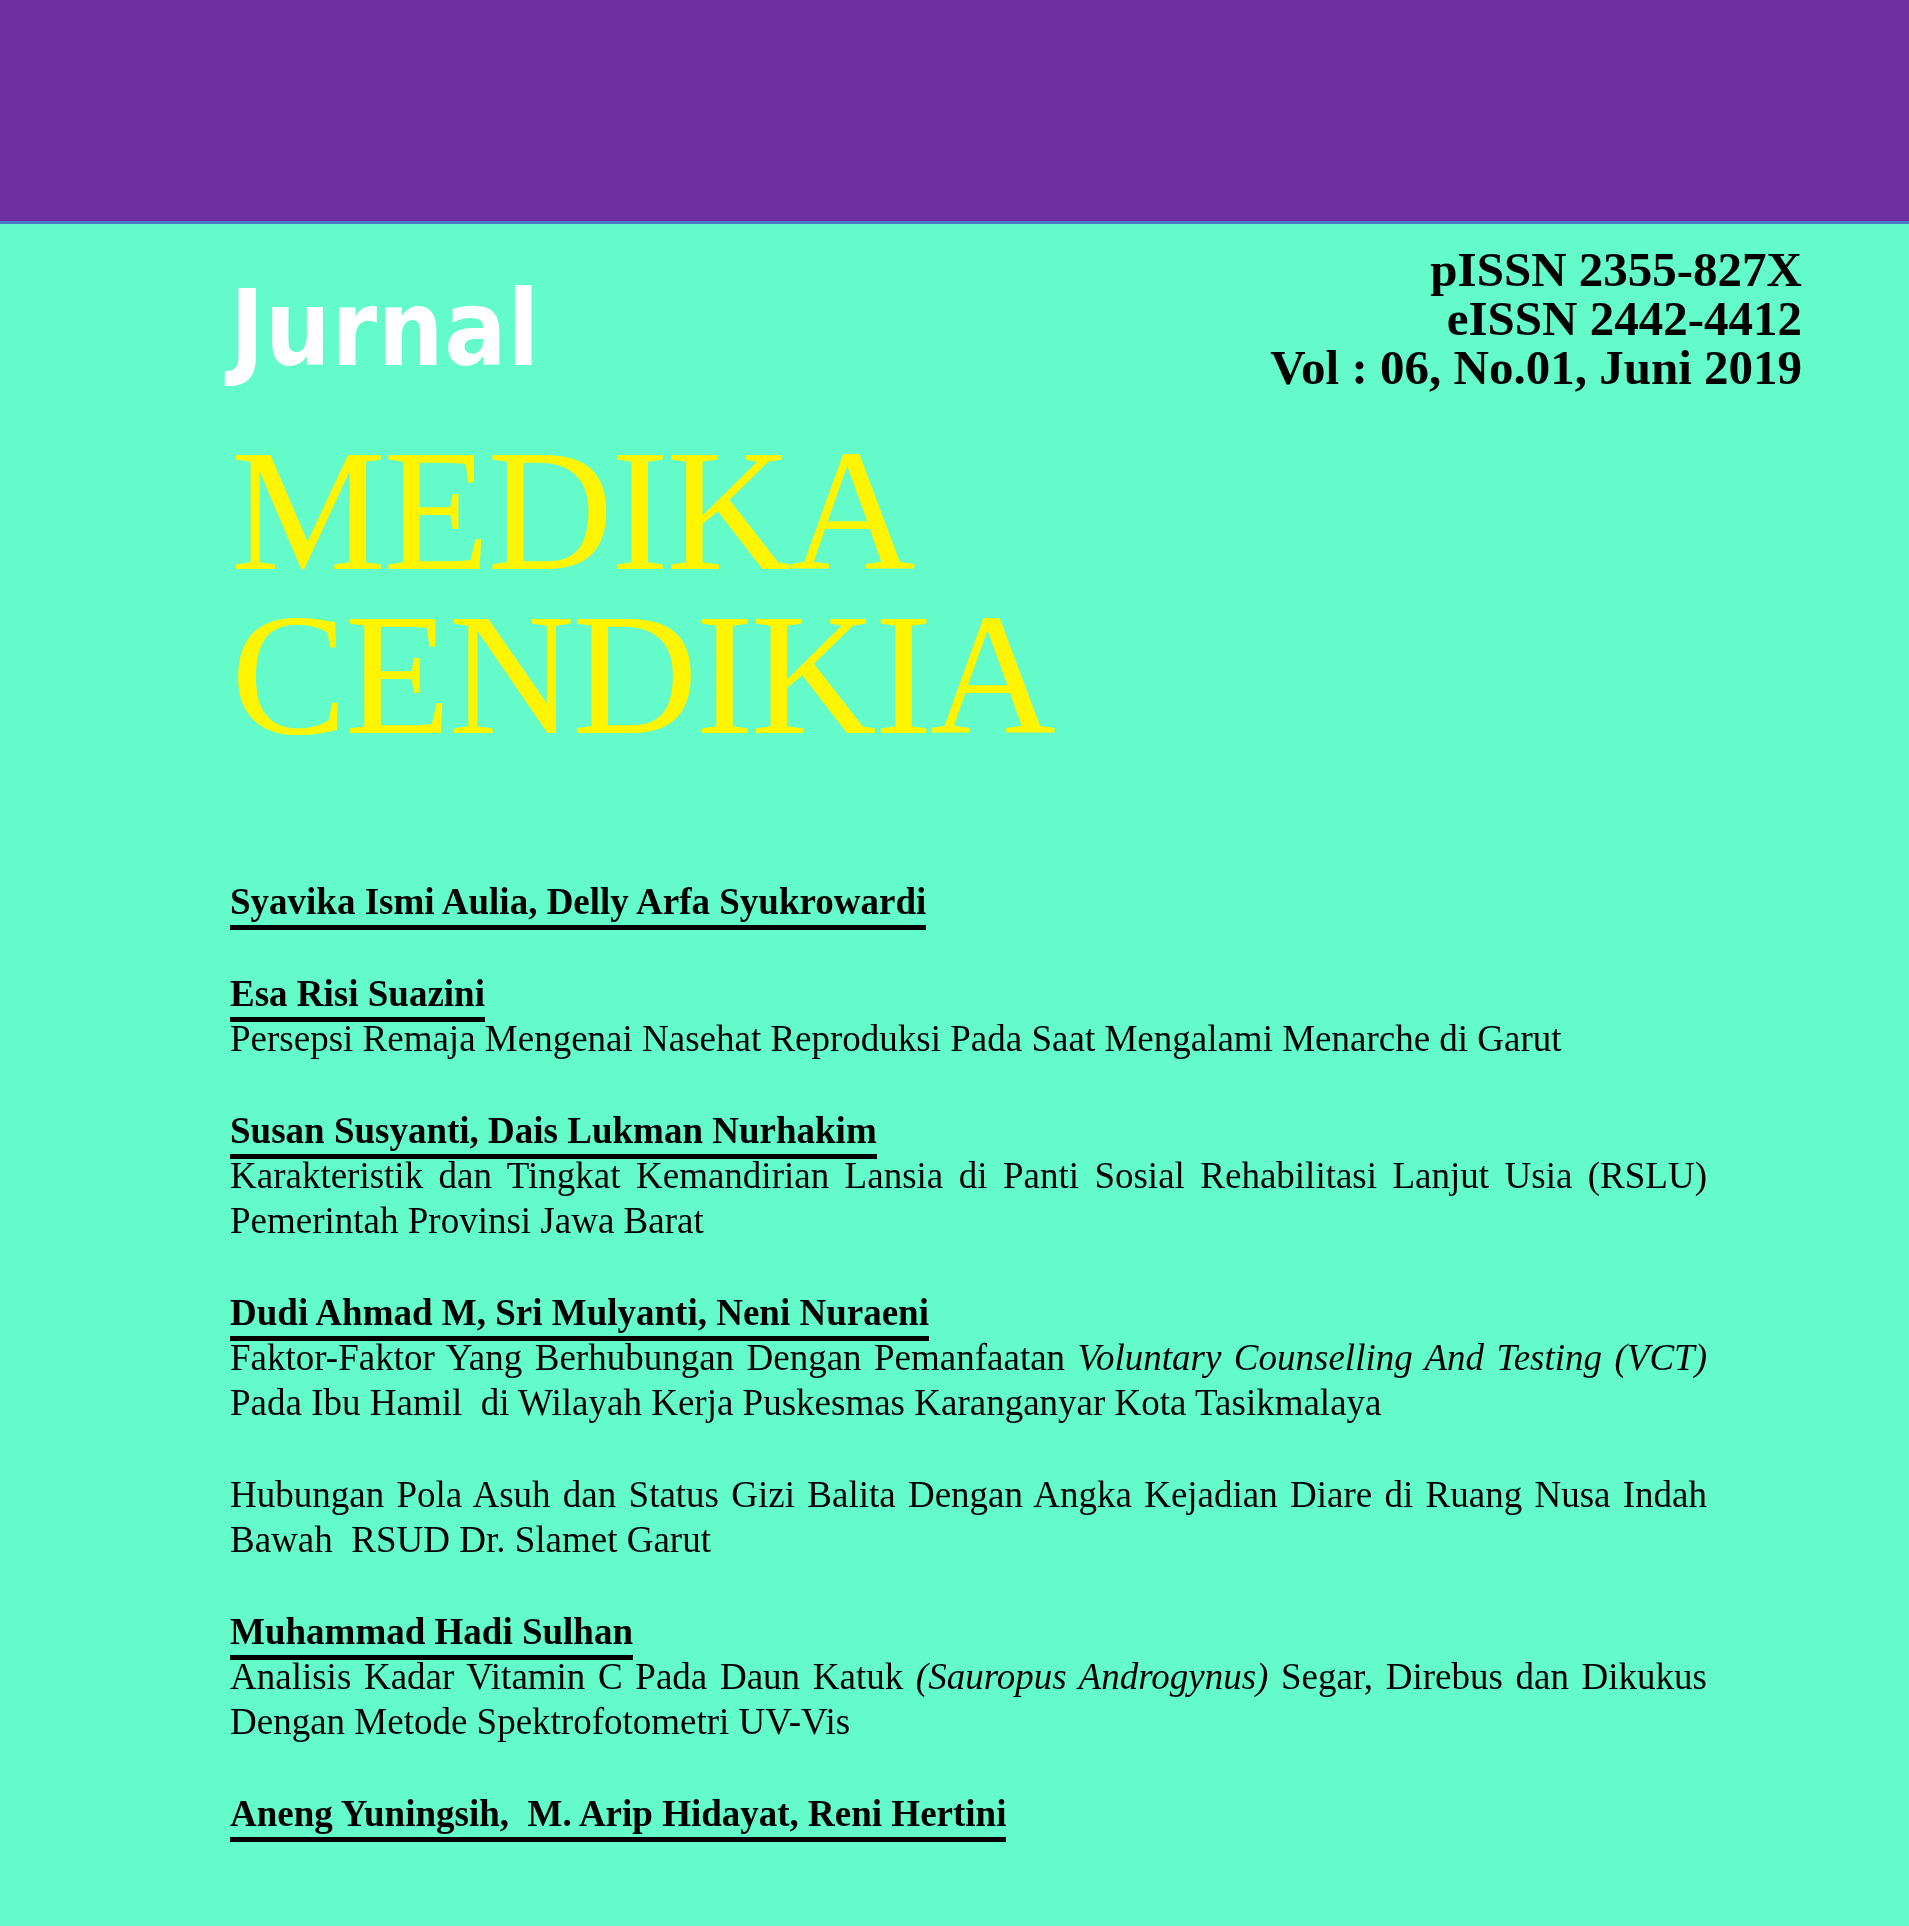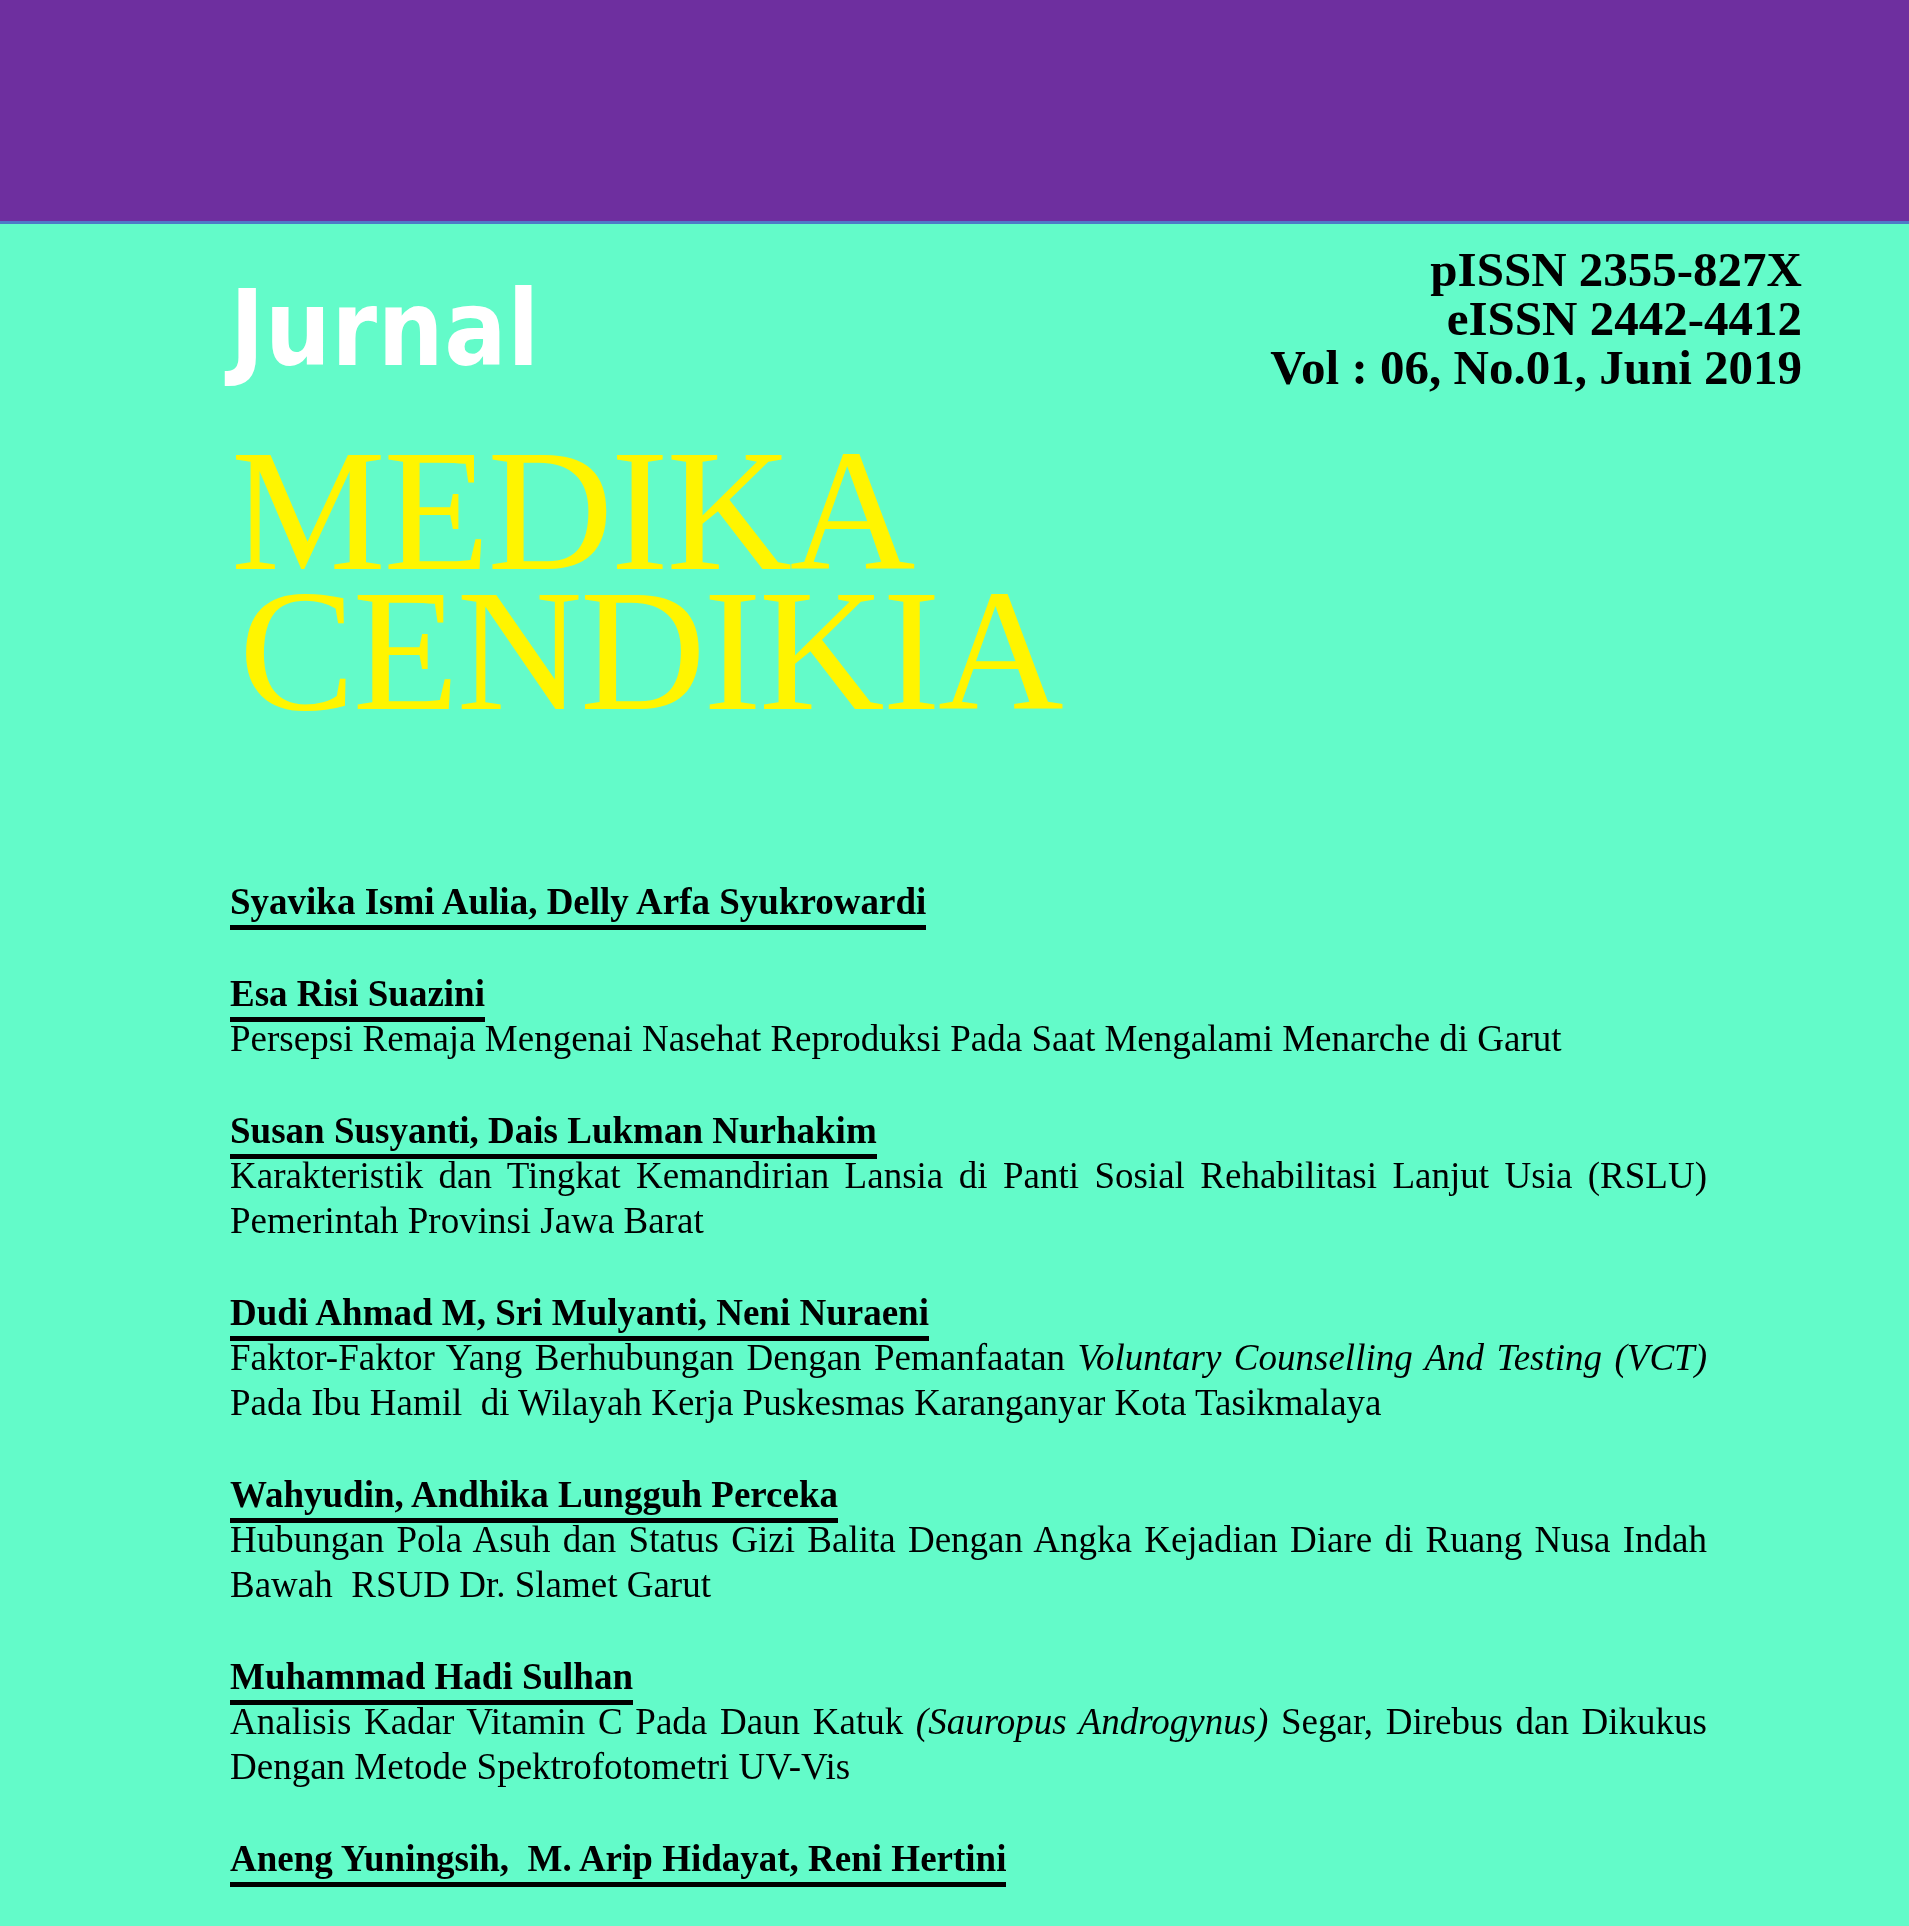--- a/index.html
+++ b/index.html
@@ -45,21 +45,21 @@
     position: absolute;
     left: 231px;
     font-size: 174px;
     line-height: 1;
     font-weight: normal;
     color: var(--yellow, #FFF500);
     letter-spacing: -2.3px;
     white-space: nowrap;
   }
   .brand-title.line1 { top: 424px; }
-  .brand-title.line2 { top: 564px; margin-left: 8px; }
+  .brand-title.line2 { top: 588px; }
 
   
   .issn-block {
     position: absolute;
     left: 1267px;
     top: 245px;
     width: 535px;
     text-align: right;
     font-weight: bold;
     font-size: 49px;
@@ -116,21 +116,20 @@
     </div>
     <div class="article">
       <div class="article-authors"><span class="u">Susan Susyanti, Dais Lukman Nurhakim</span></div>
       <div class="article-title"><span>Karakteristik dan Tingkat Kemandirian Lansia di Panti Sosial Rehabilitasi Lanjut Usia (RSLU) Pemerintah Provinsi Jawa Barat</span></div>
     </div>
     <div class="article">
       <div class="article-authors"><span class="u">Dudi Ahmad M, Sri Mulyanti, Neni Nuraeni</span></div>
       <div class="article-title"><span>Faktor-Faktor Yang Berhubungan Dengan Pemanfaatan </span><span class="it">Voluntary Counselling And Testing (VCT)</span><span> Pada Ibu Hamil  di Wilayah Kerja Puskesmas Karanganyar Kota Tasikmalaya</span></div>
     </div>
     <div class="article">
-      <div class="article-authors"><span class="u">Wahyudin, Andhika Lungguh Perceka</span></div>
       <div class="article-title"><span>Hubungan Pola Asuh dan Status Gizi Balita Dengan Angka Kejadian Diare di Ruang Nusa Indah Bawah  RSUD Dr. Slamet Garut</span></div>
     </div>
     <div class="article">
       <div class="article-authors"><span class="u">Muhammad Hadi Sulhan</span></div>
       <div class="article-title"><span>Analisis Kadar Vitamin C Pada Daun Katuk </span><span class="it">(Sauropus Androgynus)</span><span> Segar, Direbus dan Dikukus Dengan Metode Spektrofotometri UV-Vis</span></div>
     </div>
     <div class="article">
       <div class="article-authors"><span class="u">Aneng Yuningsih,  M. Arip Hidayat, Reni Hertini</span></div>
     </div>
   </div>

